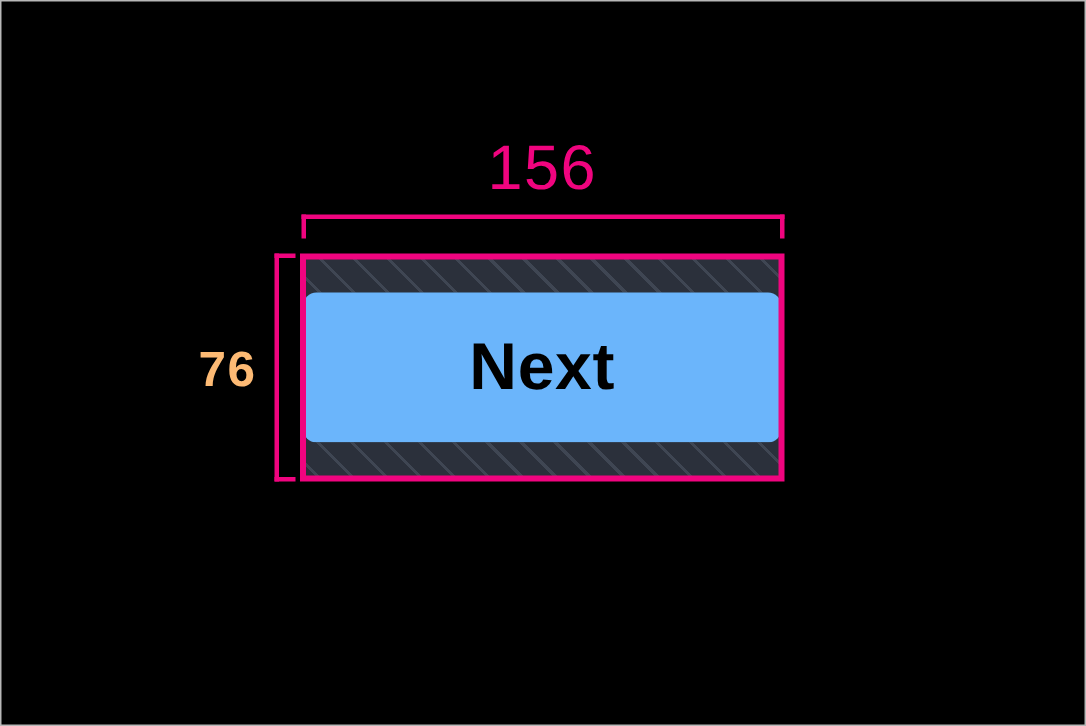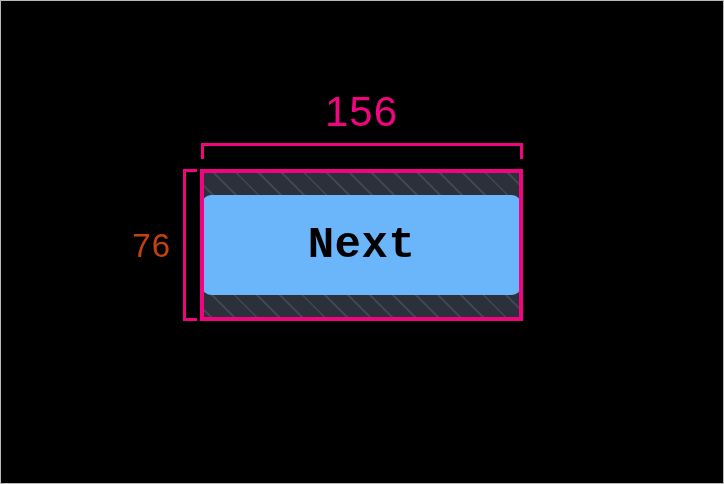--- a/index.html
+++ b/index.html
@@ -73,21 +73,21 @@
     align-items: center;
     justify-content: center;
   }
 
   .content-label {
     color: #000000;
     font-size: 44px;
     font-weight: bold;
     letter-spacing: 0.5px;
     line-height: 1;
-    font-family: Liberation Mono, monospace;
+    font-family: Liberation Sans, sans-serif;
   }
 
   
 
   .measure-rect {
     position: absolute;
     left: 199px;
     top: 168px;
     width: 323px;
     height: 152px;
@@ -139,25 +139,26 @@
 
   .dim-label-height {
     position: absolute;
     left: 100px;
     top: 168px;
     width: 70px;
     height: 152px;
     display: flex;
     align-items: center;
     justify-content: flex-end;
-    color: #c2410c;
+    color: #fdba74;
     font-size: 33px;
     line-height: 1;
     letter-spacing: 1px;
     font-family: "Liberation Sans", "DejaVu Sans", sans-serif;
+    font-weight: bold;
   }
 </style>
 </head>
 <body>
 
 <div id="screen">
 
   <div class="element-stack">
 
     <div class="hatch hatch-top"></div>

